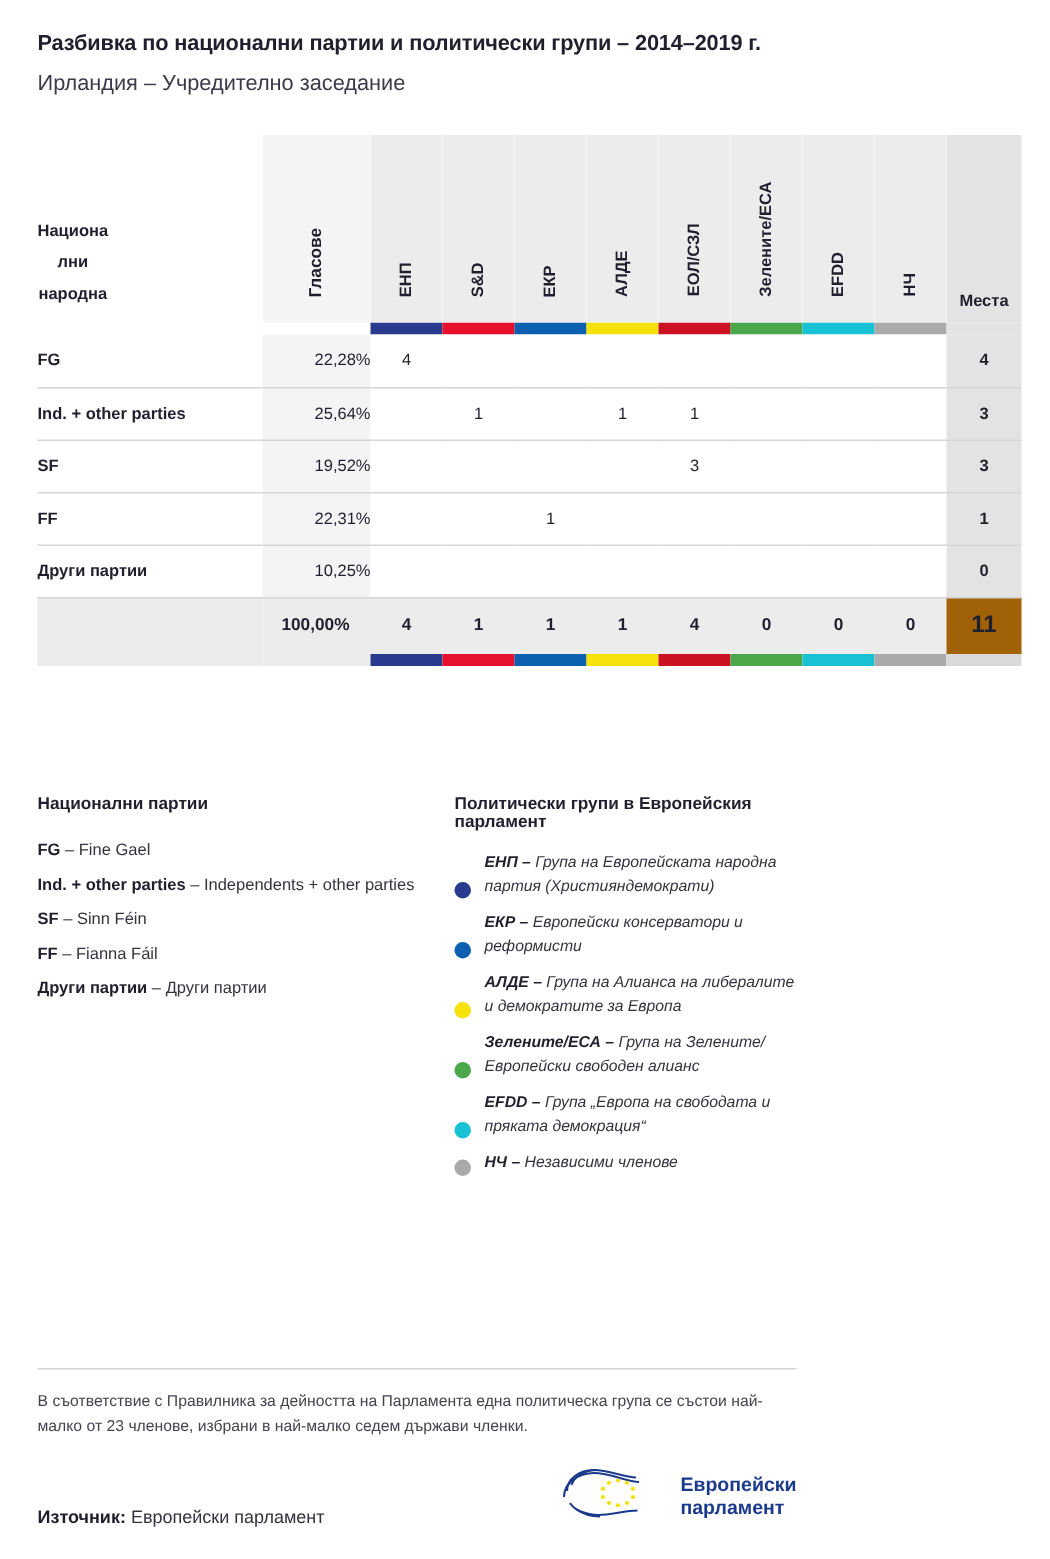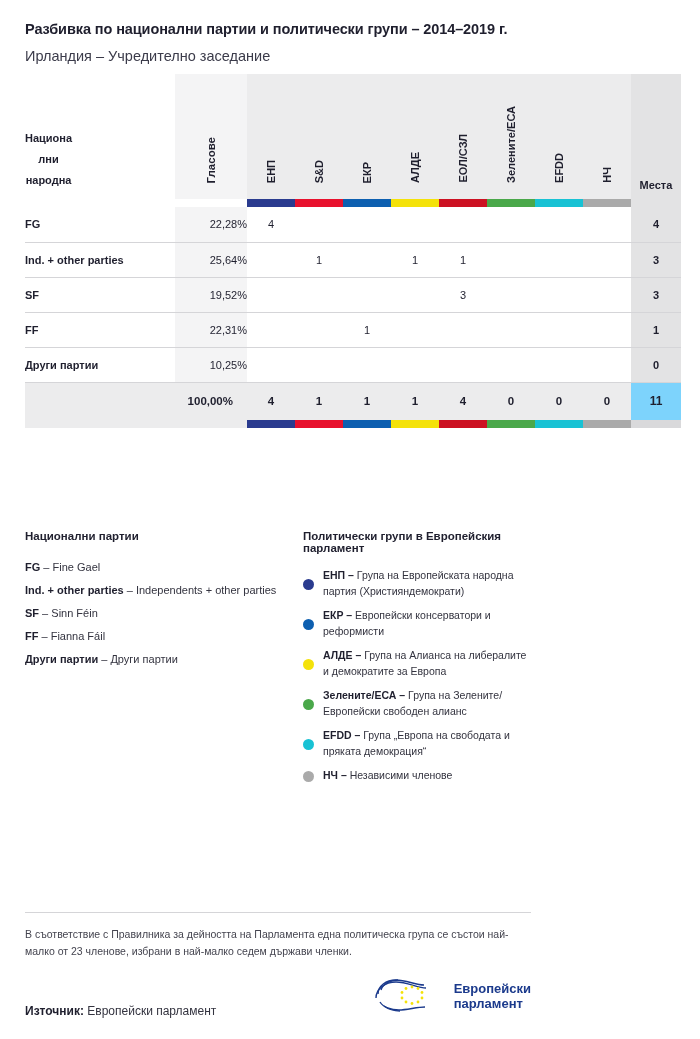--- a/index.html
+++ b/index.html
@@ -24,21 +24,21 @@
     letter-spacing: -0.1px;
   }
   .subtitle {
     font-size: 14.5px;
     font-weight: normal;
     color: #3b3b4a;
     padding-top: 11px;
   }
   
   .table-wrap {
-    margin-top: 10px;
+    margin-top: 26px;
     position: relative;
   }
   table.main {
     border-collapse: collapse;
     width: 650px;
     table-layout: fixed;
   }
   table.main td, table.main th {
     padding: 0;
     vertical-align: bottom;
@@ -134,21 +134,21 @@
   tr.total td {
     height: 38px;
     font-size: 11.5px;
     font-weight: bold;
     vertical-align: middle;
     border-bottom: none;
   }
   tr.total td.name { background: #ececed; }
   tr.total td.votes { background: #ececed; text-align: right; padding-right: 14px; }
   tr.total td.cell { background: #ececed; text-align: center; }
-  tr.total td.seats { background: #7dd3fc; text-align: center; font-size: 12px; }
+  tr.total td.seats { background: #a16207; text-align: center; font-size: 16px; }
 
   tr.strip-bottom td { height: 8px; padding: 0; border: none; }
   tr.strip-bottom td.sname, tr.strip-bottom td.svotes { background: #ececed; }
   tr.strip-bottom td.sseats { background: #d9d9db; }
 
   
   .legend {
     position: absolute;
     top: 530px;
     left: 25px;
@@ -168,22 +168,23 @@
   }
   .party-line {
     font-size: 11px;
     line-height: 23px;
     color: #33333f;
   }
   .party-line b { color: #1f1f2e; }
 
   .grp-item {
     display: flex;
-    align-items: center;
+    align-items: flex-end;
     margin-bottom: 9px;
+    font-style: italic;
   }
   .dot {
     width: 11px; height: 11px;
     border-radius: 50%;
     flex: 0 0 11px;
     margin-top: 2px;
     margin-right: 9px;
   }
   .grp-text {
     font-size: 10.5px;

